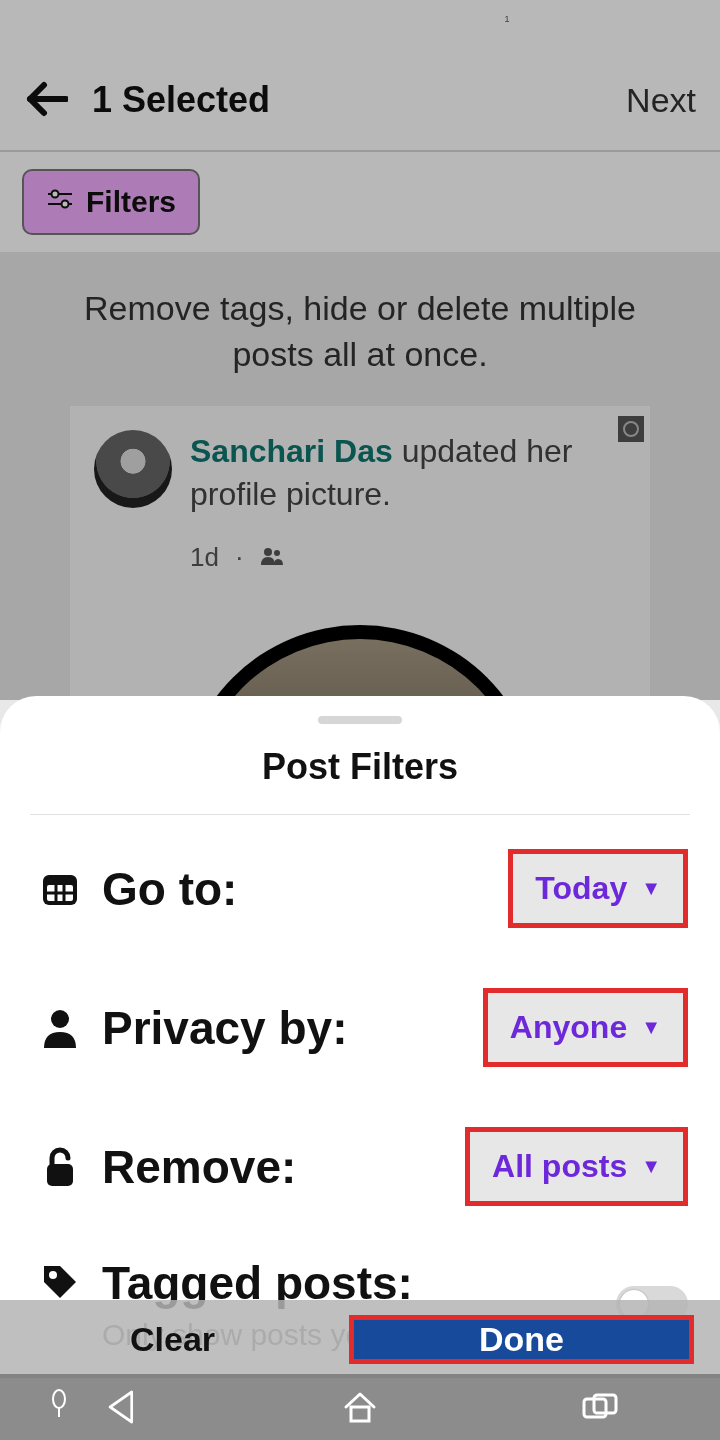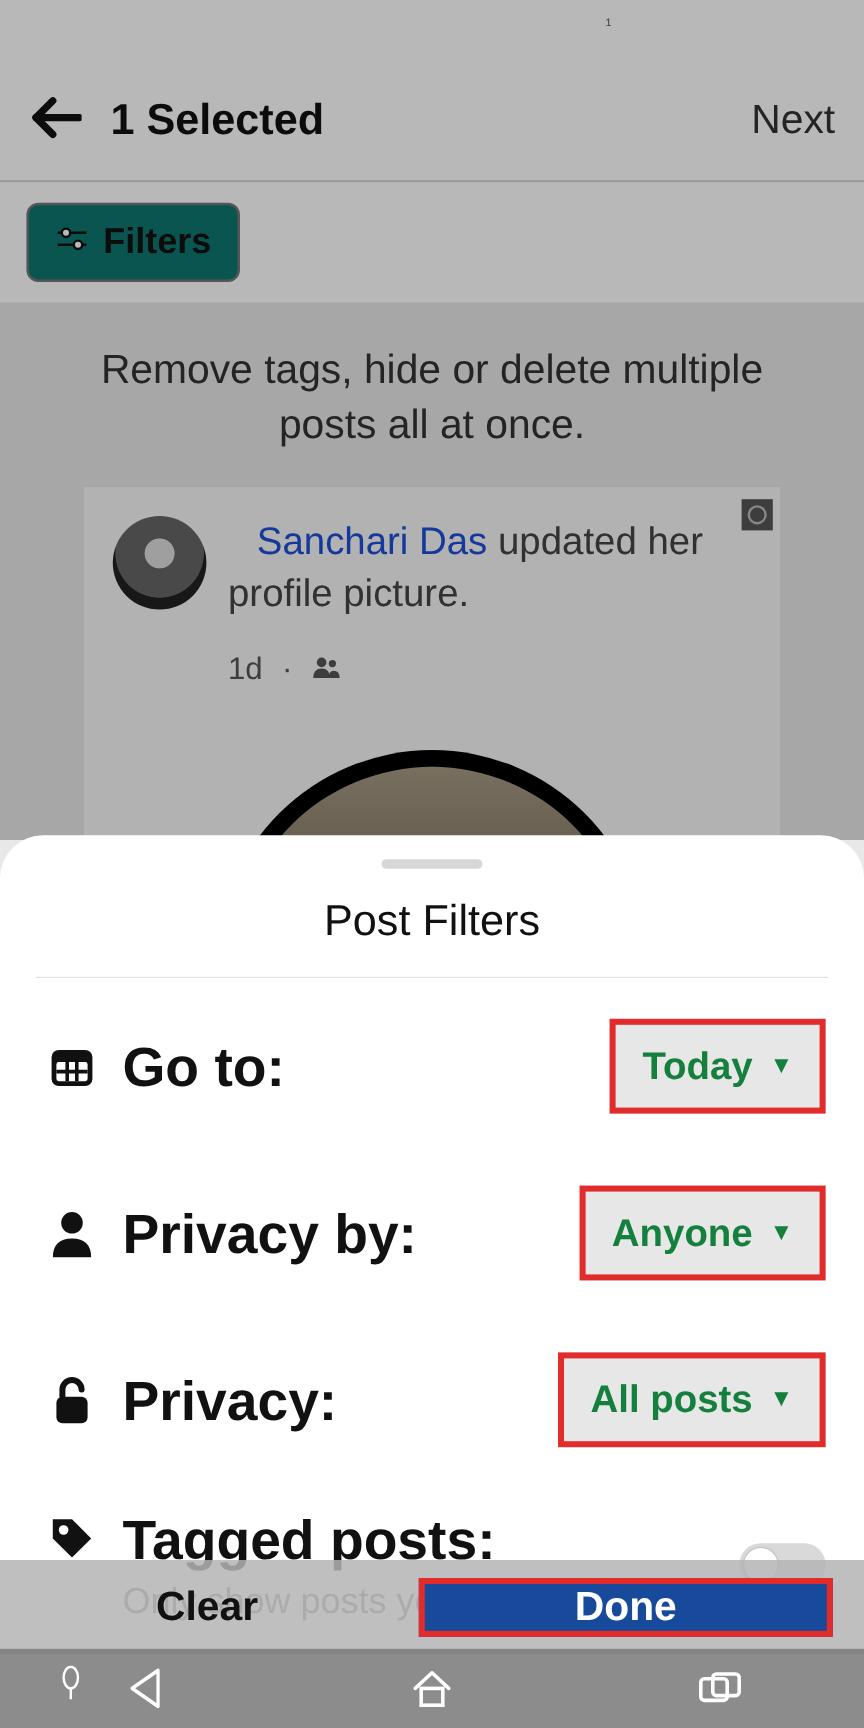--- a/index.html
+++ b/index.html
@@ -15,56 +15,56 @@
   .status-right { display: flex; align-items: center; gap: 8px; font-size: 28px; font-weight: 500; color:#fff; }
 
   
   .header { position: relative; height: 102px; background: #fff; display: flex; align-items: center; padding: 0 24px; border-bottom: 2px solid #d7d7d7;}
   .back-arrow { font-size: 48px; font-weight: 800; color: #111; margin-right: 24px; }
   .header-title { font-size: 36px; font-weight: 800; color: #111; }
   .next-btn { margin-left: auto; font-size: 34px; font-weight: 500; color: #333; }
 
   
   .filters-bar { position: relative; height: 100px; background: #fff; display: flex; align-items: center; padding: 0 22px;}
-  .filters-btn { display: inline-flex; align-items: center; gap: 12px; border: 2px solid #777; border-radius: 10px; padding: 14px 22px; background: #0f766e; }
+  .filters-btn { display: inline-flex; align-items: center; gap: 12px; border: 2px solid #777; border-radius: 10px; padding: 14px 22px; background: #f0abfc; }
   .filters-btn-label { font-size: 30px; font-weight: 800; color: #111; }
   .sliders-icon { font-size: 26px; }
 
   
   .content { position: relative; background: #e8e8e8; height: 1188px; }
   .intro-text { text-align: center; font-size: 34px; color: #333; padding: 34px 60px 28px; line-height: 1.35; }
   .post-card { background: #f7f7f7; margin: 0 70px; padding: 24px 24px 0; position: relative; }
   .radio-dot { position:absolute; top:10px; right:6px; width:26px; height:26px; background:#555; display:flex; align-items:center; justify-content:center;}
   .radio-dot::after{content:""; width:12px; height:12px; border:2px solid #bbb; border-radius:50%;}
   .post-top { display:flex; gap:18px; }
   .avatar { width:78px; height:78px; border-radius:50%; background: radial-gradient(circle at 50% 40%, #ddd 0 20%, #666 21% 60%, #222 61% 100%); flex:0 0 auto; }
   .post-text { font-size:32px; line-height:1.35; color:#444; }
-  .post-text strong { color:#1d4ed8; font-weight:400;margin-left:24px; }
+  .post-text strong { color:#0f766e; font-weight:700; }
   .post-meta { margin-top:26px; font-size:26px; color:#555; display:flex; align-items:center; gap:16px;}
   .post-meta .friends-icon{ font-size:22px;}
   .big-photo { margin: 52px auto 0; width: 360px; height: 180px; border-top-left-radius: 180px; border-top-right-radius: 180px; background:
     radial-gradient(circle at 30% 70%, #c9b9a0 0 14%, transparent 15%),
     radial-gradient(circle at 55% 80%, #4a4035 0 18%, transparent 19%),
     linear-gradient(#a79a84,#6d6353);
     border:14px solid #000; border-bottom:none;}
 
   
   .sheet { position: absolute; left: 0; right: 0; bottom: 0; top: 696px; background: #fff; border-top-left-radius: 36px; border-top-right-radius: 36px; padding: 16px 30px 0; }
   .sheet-handle { width: 84px; height: 8px; border-radius: 4px; background: #d6d6d6; margin: 4px auto 22px; }
-  .sheet-title { text-align: center; font-size: 36px; font-weight: 400; color: #111; margin-bottom: 26px; }
+  .sheet-title { text-align: center; font-size: 36px; font-weight: 700; color: #111; margin-bottom: 26px; }
   .sheet-divider { border: none; border-top: 1px solid #e1e1e1; margin: 0 0 4px; }
 
   .row { display: flex; align-items: center; padding: 30px 2px; }
   .row-icon { width: 56px; display:flex; justify-content:center; font-size: 36px; color:#111; }
   .row-label { font-size: 46px; font-weight: 800; color:#111; margin-left: 14px; }
   .row-sub { font-size: 30px; color:#777; margin-left: 14px; margin-top: 6px; line-height:1.25;}
   .row-body { display:flex; flex-direction:column; flex:1; }
   .row-spacer { flex:1; }
 
-  .select { border: 5px solid #e22b2b; background: #e7e7e7; padding: 16px 22px; font-size: 32px; font-weight: 700; color:#15803d; display:inline-flex; align-items:center; gap:14px; }
+  .select { border: 5px solid #e22b2b; background: #e7e7e7; padding: 16px 22px; font-size: 32px; font-weight: 700; color:#6d28d9; display:inline-flex; align-items:center; gap:14px; }
   .select .caret { font-size: 20px; }
 
   .switch { width: 72px; height: 36px; border-radius: 18px; background: #d9d9d9; position:relative; }
   .switch::after { content:""; position:absolute; left:4px; top:4px; width:28px; height:28px; border-radius:50%; background:#fff; box-shadow:0 0 2px rgba(0,0,0,.3);}
 
   
   .action-bar { position:absolute; left:0; right:0; bottom:62px; height:78px; display:flex; background: rgba(180,180,180,0.85); }
   .clear-btn { flex:1; display:flex; align-items:center; justify-content:center; font-size:34px; font-weight:800; color:#111; }
   .done-wrap { flex:1; display:flex; align-items:center; padding: 4px 26px 4px 4px; }
   .done-btn { flex:1; background:#174a9a; border:5px solid #e22b2b; color:#fff; font-size:34px; font-weight:700; display:flex; align-items:center; justify-content:center; }
@@ -219,21 +219,21 @@
     </div>
   </div>
 
   <div class="row">
     <div class="row-icon">
       <svg width="36" height="42" viewBox="0 0 36 42">
           <path d="M10 18 V12 a8 8 0 0 1 16 0" fill="none" stroke="#111" stroke-width="5" stroke-linecap="round"></path>
           <rect x="5" y="18" width="26" height="22" rx="5" fill="#111"></rect>
         </svg>
     </div>
-    <span class="row-label">Privacy:</span>
+    <span class="row-label">Remove:</span>
     <div class="row-spacer"></div>
     <div class="select">
       <span>All posts</span>
       <span class="caret">▼</span>
     </div>
   </div>
 
   <div class="row" style="align-items:flex-start; padding-top:20px;">
     <div class="row-icon" style="padding-top:6px;">
       <svg width="40" height="40" viewBox="0 0 40 40">

